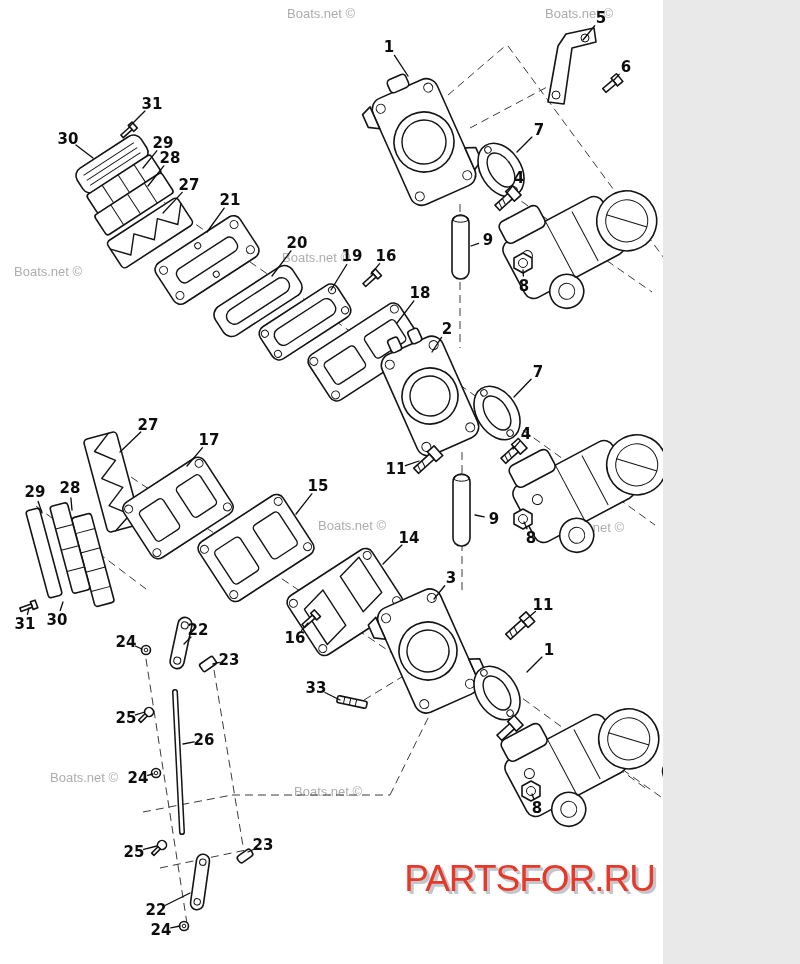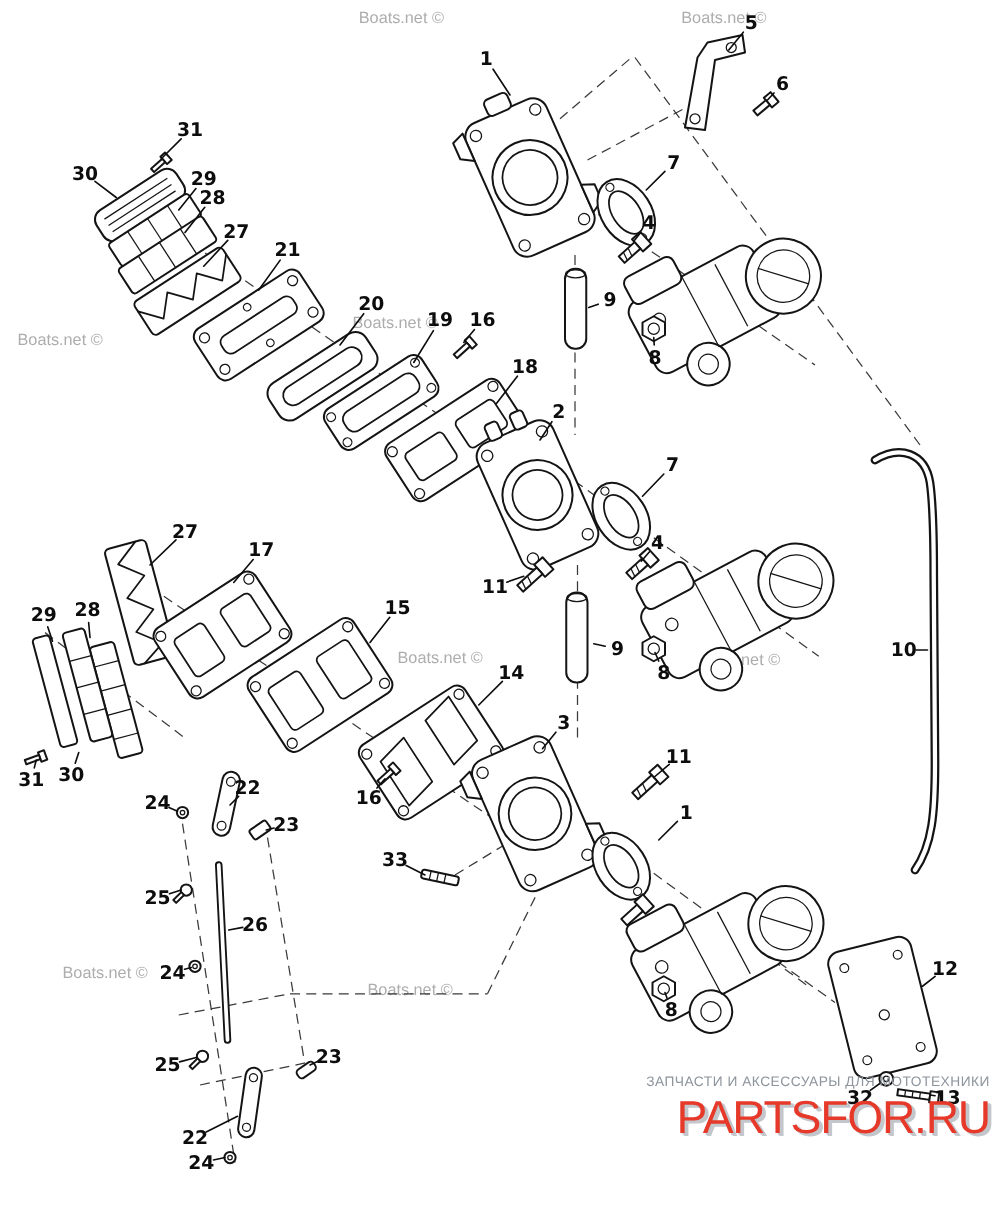--- a/index.html
+++ b/index.html
@@ -1,16 +1,16 @@
 <!DOCTYPE html>
 <html><head>
 <meta charset="utf-8">
 <style>
   html,body{margin:0;padding:0;background:#e9e9e9}
-  .stage{position:relative;width:800px;height:964px;background:#ffffff;overflow:hidden;
+  .stage{position:relative;width:663px;height:964px;background:#ffffff;overflow:hidden;
          font-family:"Liberation Sans",sans-serif}
   .stage svg{position:absolute;left:0;top:0}
   
   .p{fill:#ffffff;stroke:#141414;stroke-width:1.6;stroke-linejoin:round}
   .l{fill:none;stroke:#141414;stroke-width:1.4;stroke-linejoin:round;stroke-linecap:round}
   .t{fill:none;stroke:#141414;stroke-width:1}
   .dash{stroke:#3a3a3a;stroke-width:1;stroke-dasharray:8 5;fill:none}
   .rodo{stroke:#141414;stroke-width:6;stroke-linecap:round}
   .rodi{stroke:#ffffff;stroke-width:3;stroke-linecap:round}
   .hoseo{fill:none;stroke:#141414;stroke-width:7;stroke-linecap:round}
@@ -507,16 +507,15 @@
         <line x1="170.78549784986748" y1="927.9398951895016" x2="180" y2="926" class="leader"></line>
         <text x="161" y="930" class="callout">24</text>
         <line x1="696.1696786326476" y1="872.2331680240135" x2="705" y2="866" class="leader"></line>
         <text x="688" y="878" class="callout">32</text>
         <line x1="748.1005050633884" y1="876.5857864376269" x2="744" y2="876" class="leader"></line>
         <text x="758" y="878" class="callout">13</text>
       </g>
 </svg>
 
 <div class="footer">
-  <div class="tagline">ЗАПЧАСТИ И АКСЕССУАРЫ ДЛЯ МОТОТЕХНИКИ</div>
   <div class="logo">PARTSFOR.RU</div>
 </div>
 </div>
 
 </body></html>

